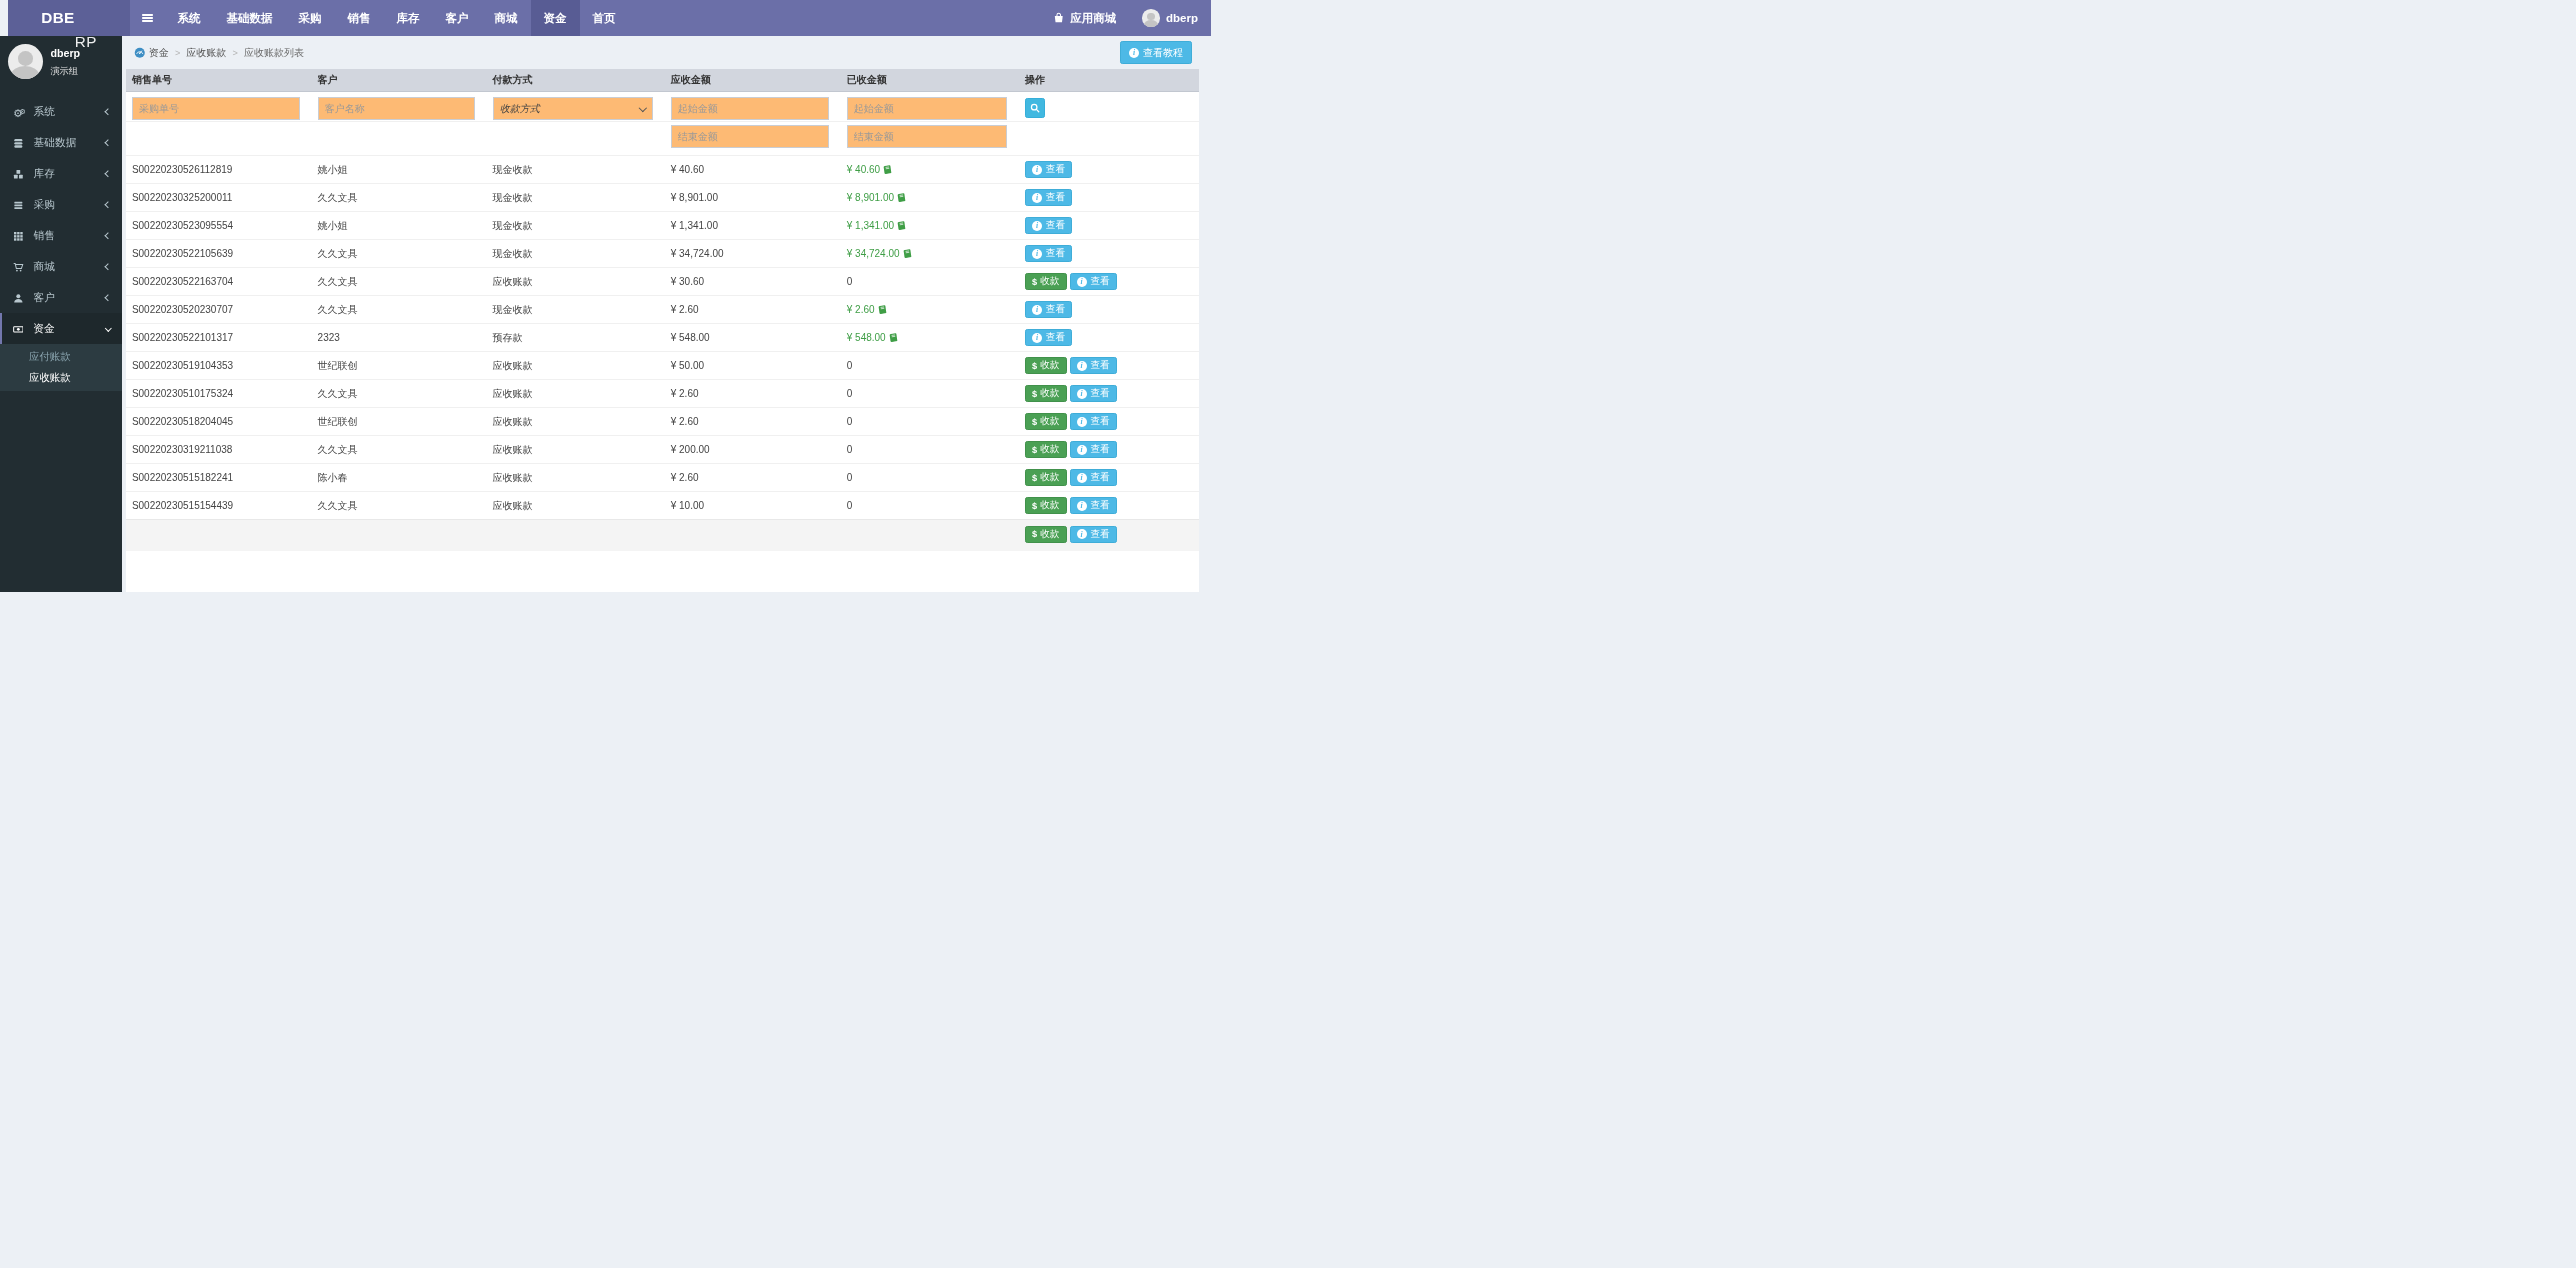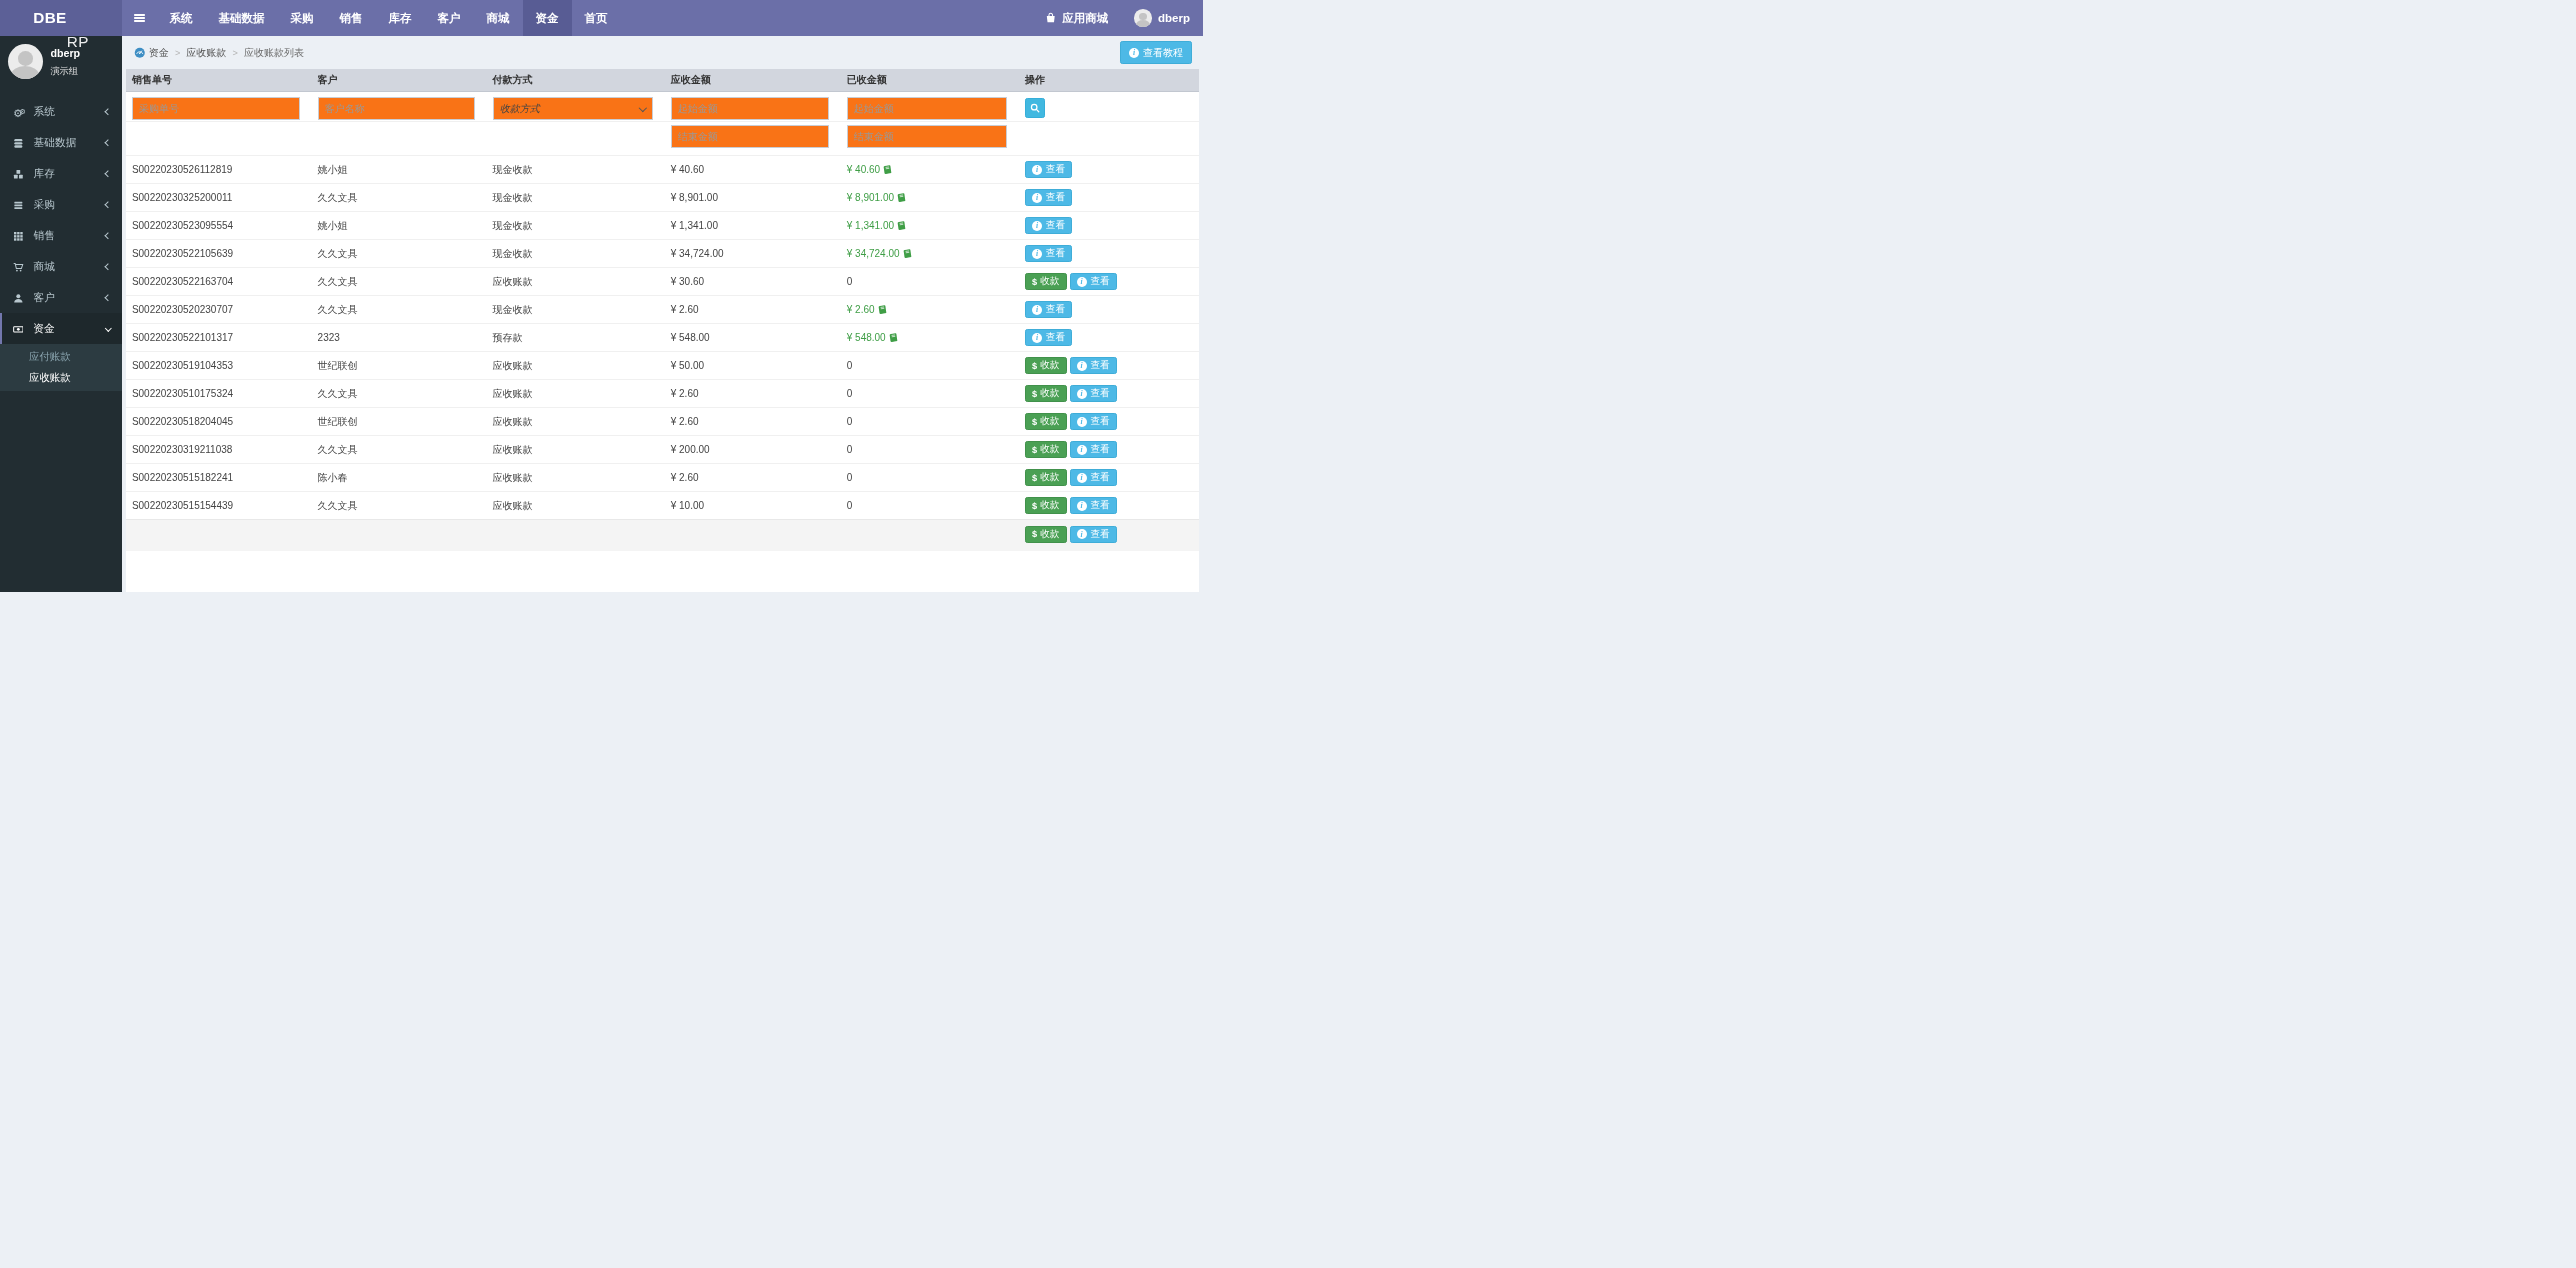--- a/index.html
+++ b/index.html
@@ -1,20 +1,20 @@
 <!DOCTYPE html>
 <html lang="zh" style="font-size:12.3px"><head>
 <meta charset="utf-8">
 <style>
   * { margin:0; padding:0; box-sizing:border-box; }
   html,body { width:1203px; height:592px; overflow:hidden; }
   body { font-family:"Liberation Sans","DejaVu Sans",sans-serif; background:#ecf0f5; font-size:10px; color:#444; }
 
   
-  .navbar { position:fixed; top:0; left:0; width:1203px; height:36px; background:#6b6fa8; display:flex; align-items:stretch; z-index:30; }
+  .navbar { position:fixed; top:0; left:8px; width:1203px; height:36px; background:#6b6fa8; display:flex; align-items:stretch; z-index:30; }
   .logo { width:122px; background:#5c6097; color:#fff; display:flex; align-items:center; justify-content:center; font-size:15.3px; letter-spacing:0.4px; }
   .logo b { font-weight:700; }
   .logo span.lt { font-weight:300; opacity:.92;margin-top:47px; }
   .nav-burger { display:flex; align-items:center; padding:0 11.5px; cursor:pointer; }
   .nav-burger .bar { display:block; width:11.5px; height:1.9px; background:#fff; margin:1.5px 0; border-radius:0.8px; }
   .nav-menu { display:flex; align-items:stretch; }
   .nav-item { display:flex; align-items:center; padding:0 13px; color:#fff; font-size:11.5px; font-weight:600; cursor:pointer; }
   .nav-item.active { background:#585c94; }
   .nav-right { margin-left:auto; display:flex; align-items:stretch; }
   .nav-right .nav-item { font-weight:600;justify-content:space-between; }
@@ -52,21 +52,21 @@
   .crumb.last { color:#6c6c6c; cursor:default; }
   .sep { color:#b5b5b5; margin:0 6.1px; font-size:9.2px; }
   .btn-tutorial { display:inline-flex; align-items:center; background:#4db9e6; border:0.8px solid #3fadd8; color:#fff; font-size:10px; padding:3.8px 8.4px; border-radius:2.3px; cursor:pointer; font-family:inherit; }
   .ic-info { display:inline-flex; align-items:center; justify-content:center; width:10px; height:10px; border-radius:50%; background:#fff; color:#4db9e6; font-size:7.7px; font-weight:700; font-family:"Liberation Serif",serif; font-style:italic; margin-right:3.8px; flex:none; }
 
   .box { margin:0 3.8px; background:#fff; min-height:523px; }
   table { width:100%; border-collapse:collapse; table-layout:fixed; }
   thead th { background:#d2d6de; height:22px; font-size:10px; font-weight:700; color:#333; text-align:left; padding:0 6.1px; border-bottom:0.8px solid #c2c7d0; white-space:nowrap; }
   .filter-row td { padding:5.4px 11.5px 1.5px 6.1px; vertical-align:top; }
   .filter-row.second td { padding-top:3.1px; padding-bottom:7px; }
-  .f-input, .f-select { width:100%; height:23px; border:0.8px solid #c9cdd4; background:#f97316; padding:0 6.1px; font-size:10px; color:#444; font-family:inherit; border-radius:0; }
+  .f-input, .f-select { width:100%; height:23px; border:0.8px solid #c9cdd4; background:#fdba74; padding:0 6.1px; font-size:10px; color:#444; font-family:inherit; border-radius:0; }
   .f-input::placeholder { color:#999; }
   .f-select { -webkit-appearance:none; appearance:none; background-image:none;font-style:italic; }
   .select-wrap { position:relative; }
   .select-wrap::after { content:""; position:absolute; right:7.7px; top:8.4px; width:4.6px; height:4.6px; border-right:1.1px solid #555; border-bottom:1.1px solid #555; transform:rotate(45deg); pointer-events:none; }
   .btn-search { width:20px; height:20px; border:0.8px solid #35aed9; background:#41b8e0; border-radius:2.3px; cursor:pointer; display:inline-flex; align-items:center; justify-content:center; margin-top:1.5px; }
   .btn-search svg { width:10px; height:10px; }
 
   tbody td { height:28px; padding:0 6.1px; font-size:10px; color:#444; border-top:0.8px solid #f0f0f0; white-space:nowrap; overflow:hidden; }
   .green-amt { color:#3f9e46; }
   .book-ic { width:9.2px; height:9.2px; margin-left:3.1px; vertical-align:-0.8px; transform:rotate(-8deg); fill:#3f9e46; }

